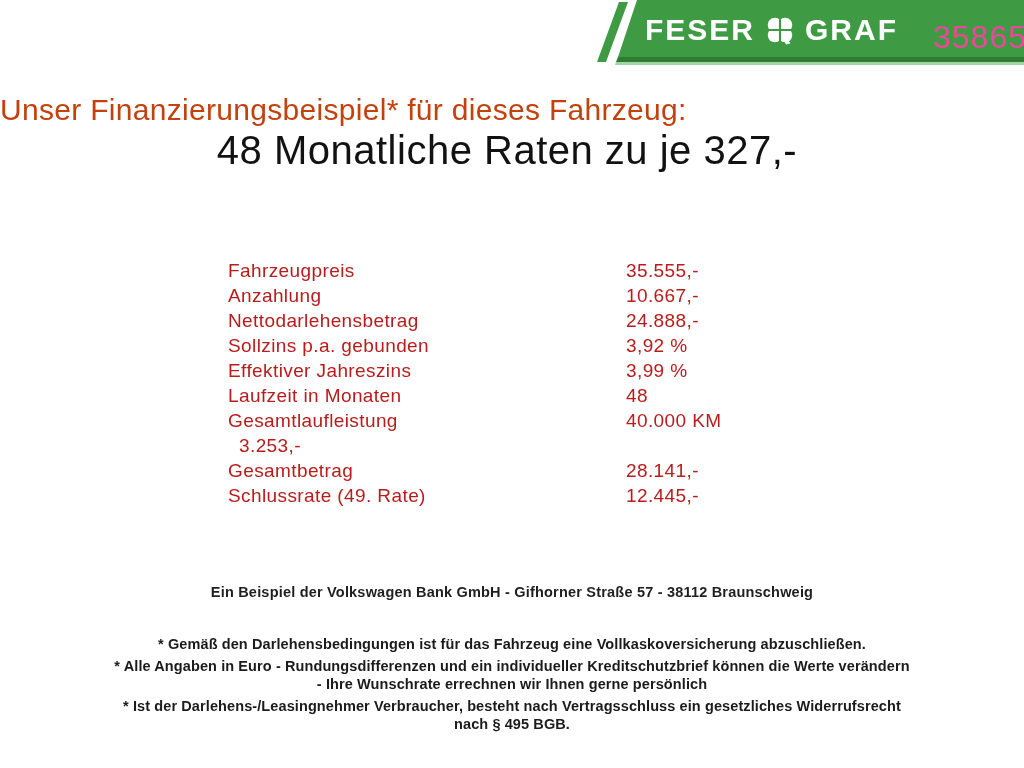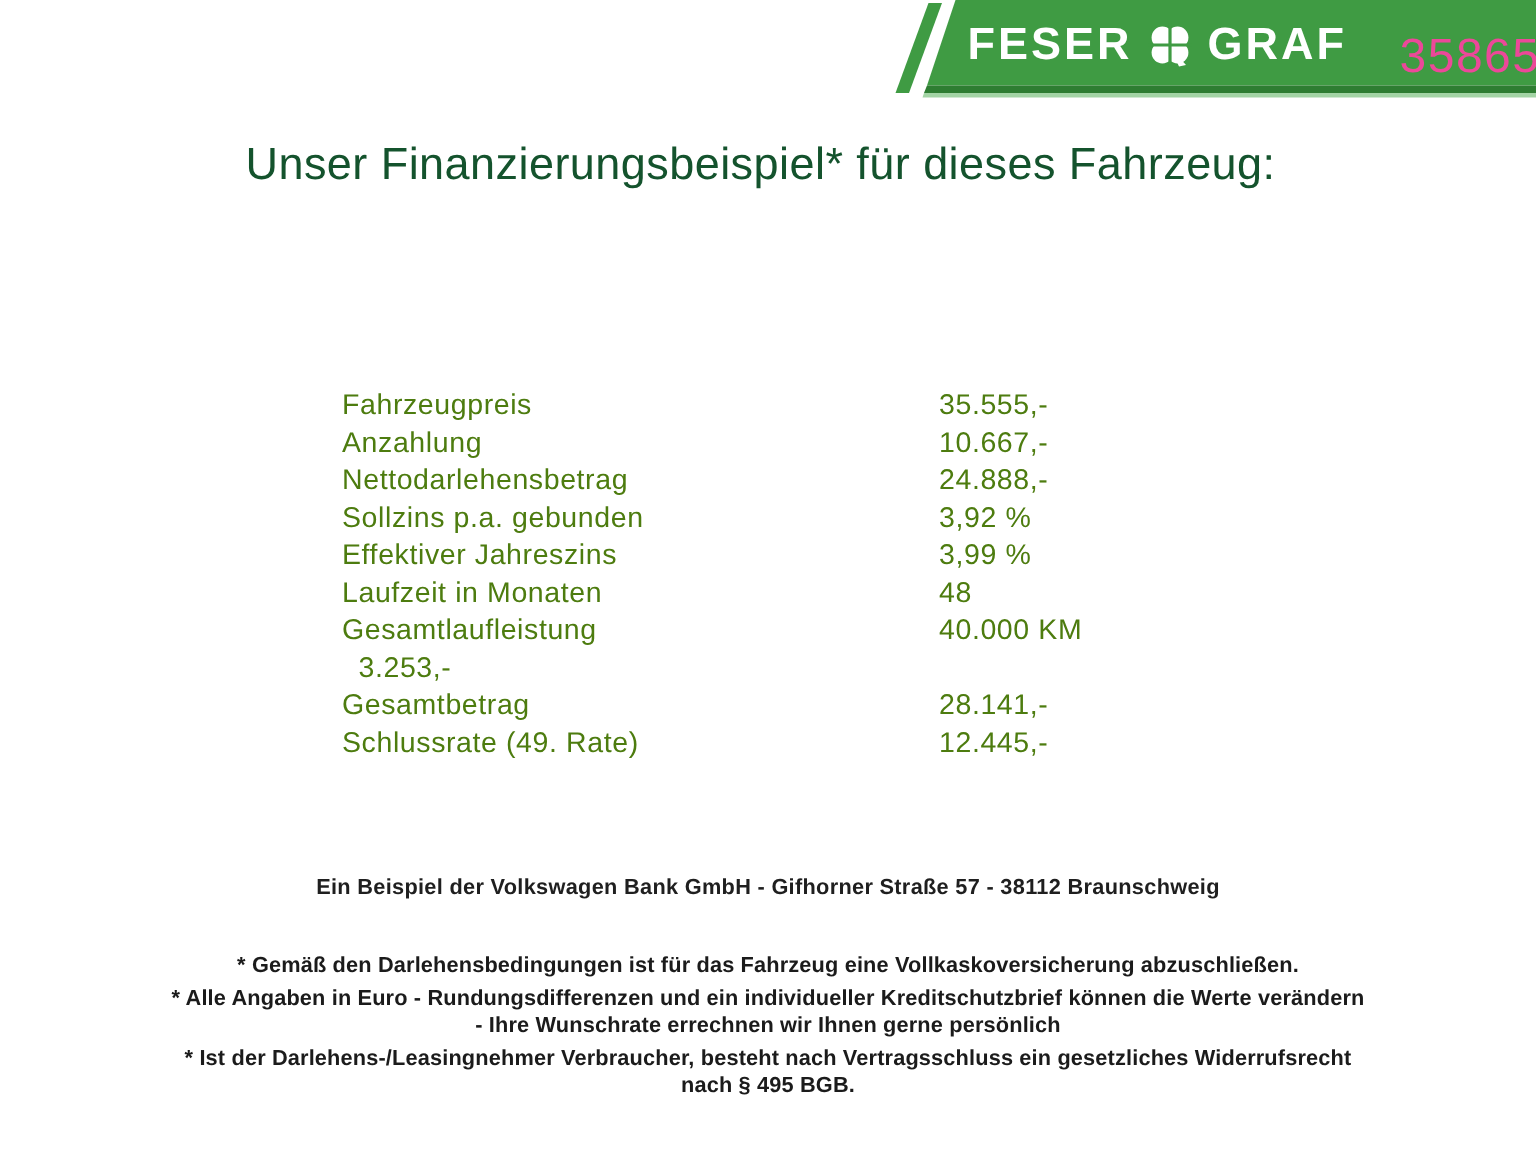--- a/index.html
+++ b/index.html
@@ -8,28 +8,28 @@
 
   
   #banner-svg{position:absolute;top:0;left:0;width:1024px;height:70px;}
   .banner-text{position:absolute;top:13px;left:645px;display:flex;align-items:center;
                color:#ffffff;font-size:30px;font-weight:700;letter-spacing:2px;}
   .clover{width:32px;height:32px;margin:0 9px;}
   .dealer-number{position:absolute;top:19px;left:933px;color:#ec4899;
                  font-size:32px;font-weight:400;letter-spacing:1px;}
 
   
-  .headline{position:absolute;top:93px;left:0;width:1014px;text-align:center;
-            color:#14532d;font-size:30px;letter-spacing:.3px;}
+  .headline{position:absolute;top:93px;left:0;width:1014px;
+            color:#c2410c;font-size:30px;letter-spacing:.3px;}
   .headline2{position:absolute;top:128px;left:0;width:1014px;text-align:center;
              color:#121212;font-size:40px;letter-spacing:.5px;}
 
   
   .fin-table{position:absolute;top:258px;left:228px;font-size:19px;
-             letter-spacing:.4px;color:#4d7c0f;}
+             letter-spacing:.4px;color:#b91c1c;}
   .fin-row{display:flex;line-height:25px;}
   .fin-label{width:387px;}
   .fin-value{white-space:nowrap;margin-left:11px;}
 
   
   .bank-line{position:absolute;top:584px;left:0;width:1024px;text-align:center;
              font-size:14.5px;font-weight:700;letter-spacing:.2px;color:#1f1f1f;}
   .notes{position:absolute;top:635px;left:0;width:1024px;text-align:center;
          font-size:14.5px;font-weight:700;letter-spacing:.1px;color:#1b1b1b;}
   .note-line{line-height:18px;}
@@ -63,20 +63,21 @@
         <circle cx="15.8" cy="15.8" r="5.4"></circle>
         <path d="M12 13 L20 22 L16.5 22.8 Z"></path>
       </g>
       <path d="M1 12 H23 M12 1 V23" stroke="#3f9b43" stroke-width="1.6" fill="none"></path>
     </svg>
     <span>GRAF</span>
   </div>
   <div class="dealer-number">35865</div>
 
   <div class="headline">Unser Finanzierungsbeispiel* für dieses Fahrzeug:</div>
+  <div class="headline2">48 Monatliche Raten zu je 327,-</div>
 
   <div class="fin-table">
 
       <div class="fin-row">
         <span class="fin-label">Fahrzeugpreis</span>
         <span class="fin-value">35.555,-</span>
       </div>
 
       <div class="fin-row">
         <span class="fin-label">Anzahlung</span>

